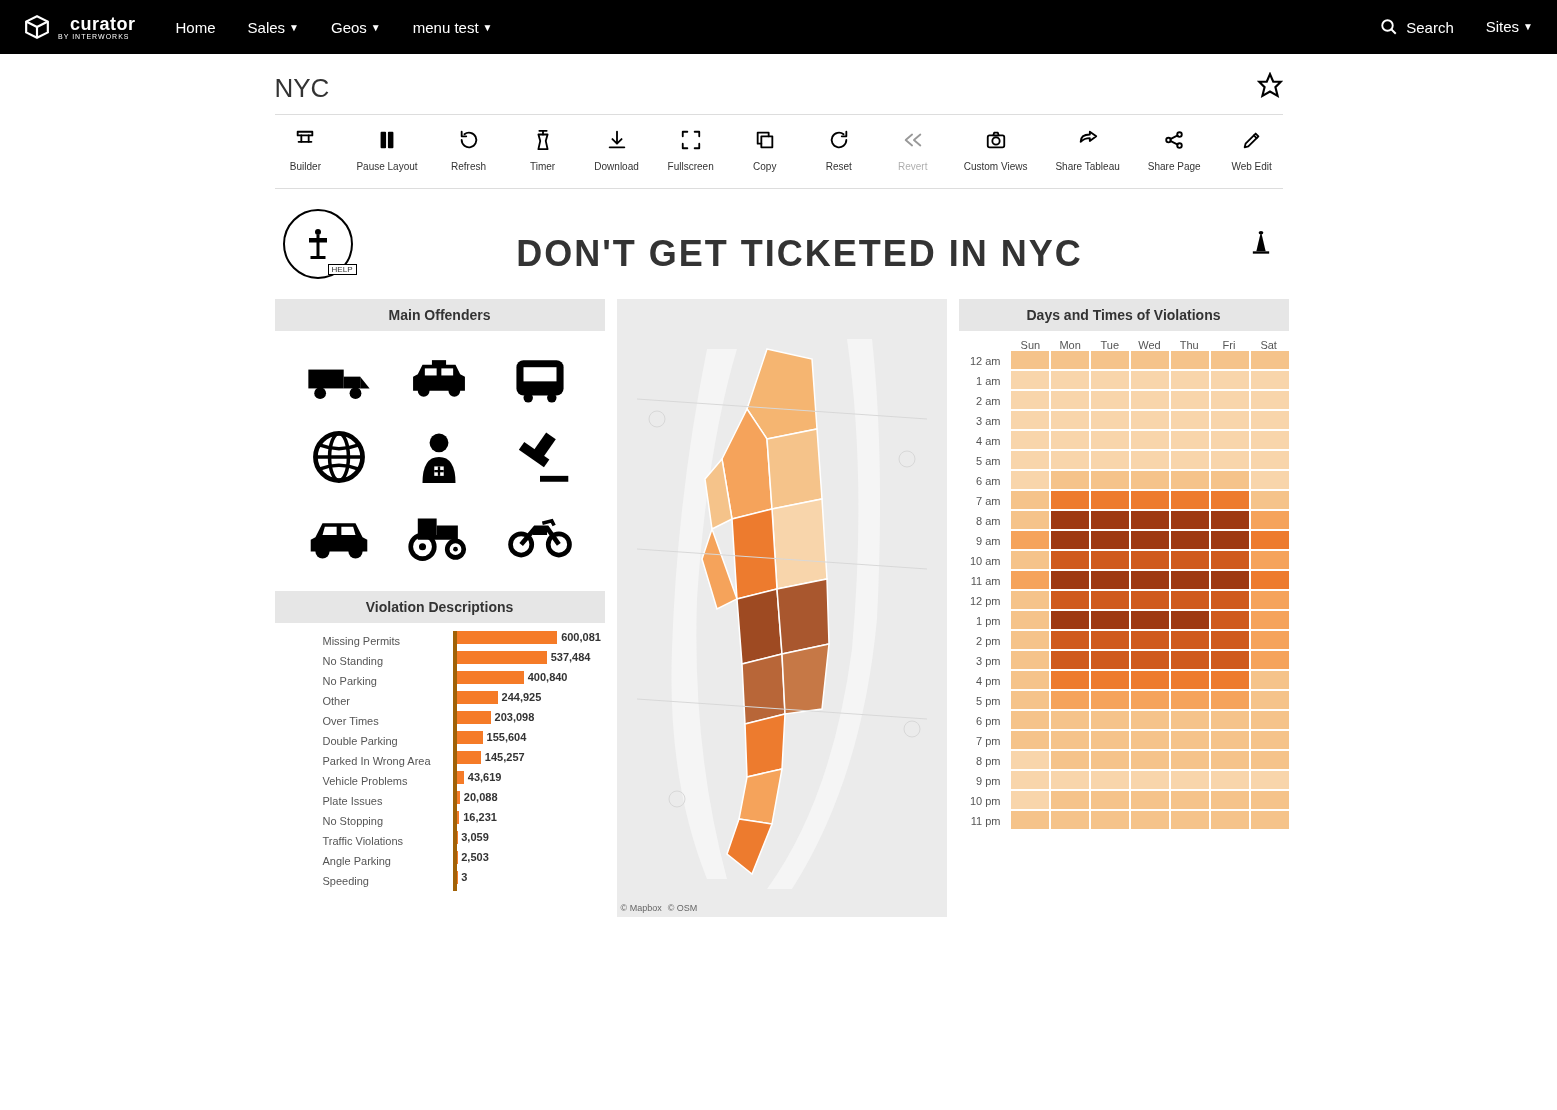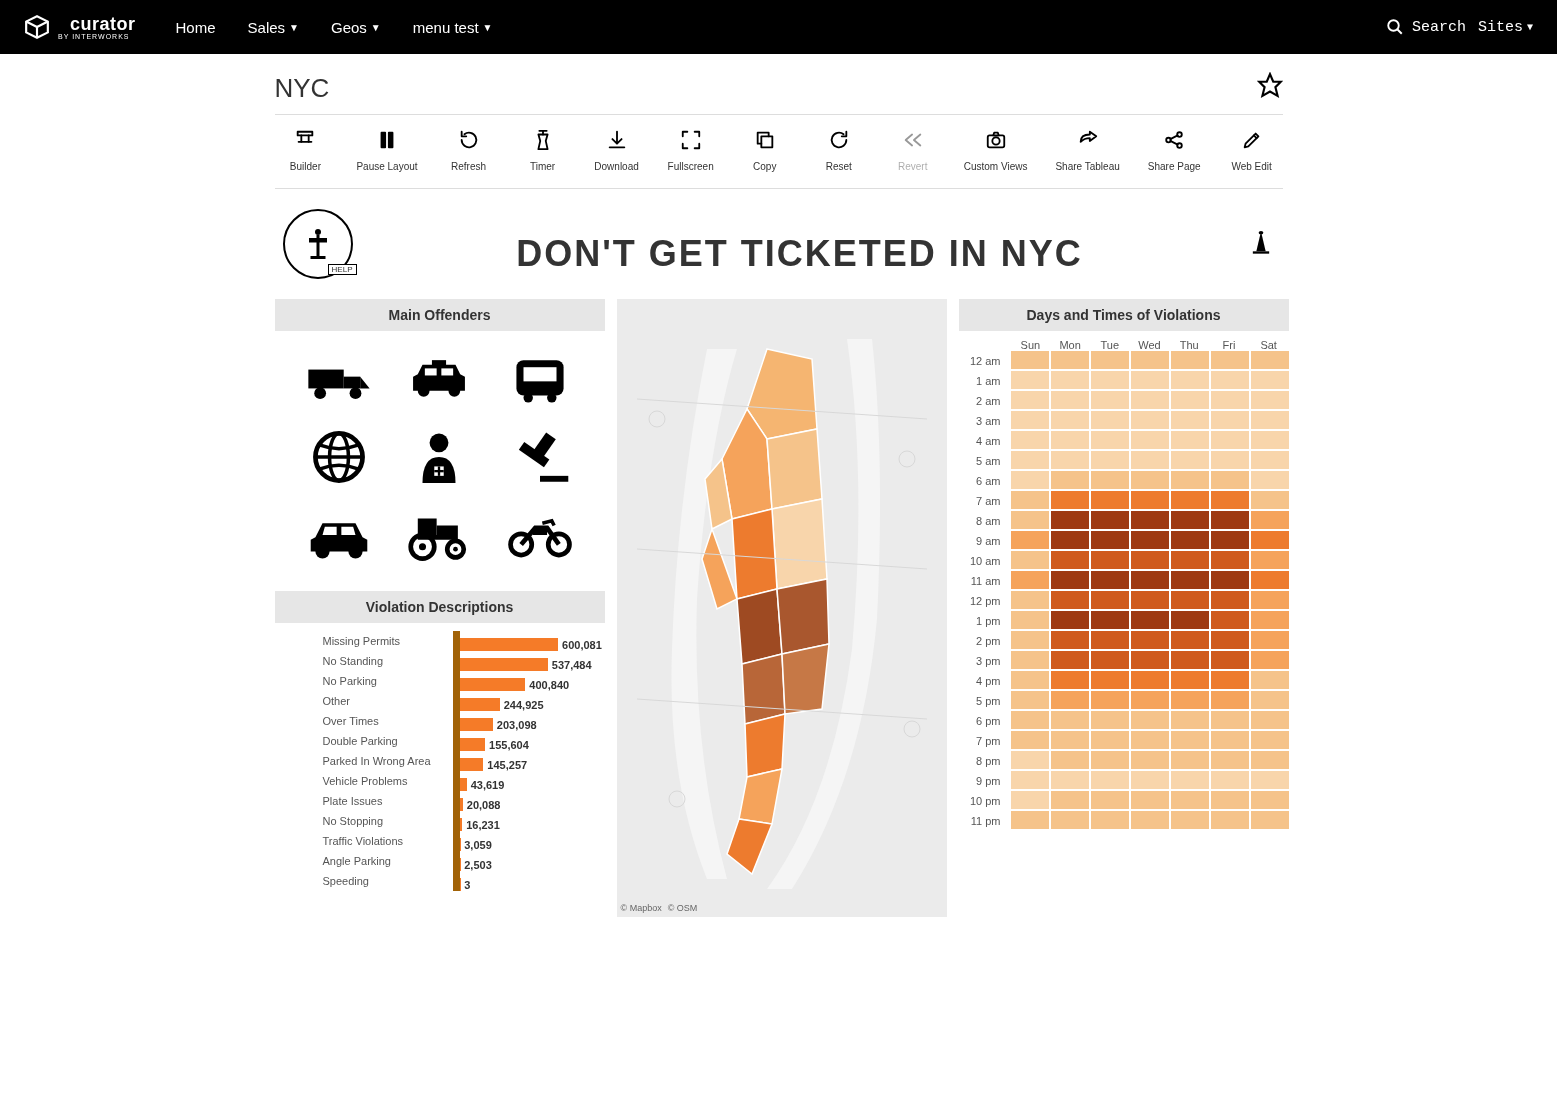--- a/index.html
+++ b/index.html
@@ -5,21 +5,21 @@
   * { box-sizing: border-box; margin: 0; padding: 0; }
   body { font-family: -apple-system, Helvetica, Arial, sans-serif; background: #fff; color: #333; }
   
   
   .topnav { background: #000; color: #fff; height: 54px; display: flex; align-items: center; padding: 0 24px; }
   .logo { display: flex; align-items: center; gap: 8px; margin-right: 40px; }
   .logo-text { font-size: 18px; font-weight: 600; letter-spacing: 0.5px; margin-left: 12px; }
   .logo-sub { font-size: 7px; letter-spacing: 1px; display: block; margin-top: -2px; }
   .nav-links { display: flex; gap: 32px; flex: 1; }
   .nav-link { color: #fff; text-decoration: none; font-size: 15px; cursor: pointer; display: flex; align-items: center; gap: 4px; }
-  .nav-right { display: flex; align-items: center; gap: 12px; font-family: Liberation Mono, monospace; }
+  .nav-right { display: flex; align-items: flex-start; gap: 32px; }
   .search-btn { display: flex; align-items: center; gap: 8px; cursor: pointer; font-size: 15px; }
   .caret { font-size: 10px; }
   
   
   .page-container { max-width: 1040px; margin: 0 auto; padding: 0 16px; }
   .page-header { display: flex; align-items: center; justify-content: space-between; padding: 18px 0 10px; border-bottom: 1px solid #ddd; }
   .page-title { font-size: 26px; font-weight: 400; }
   .star-btn { font-size: 24px; cursor: pointer; }
   
   
@@ -43,21 +43,21 @@
   
   
   .offenders { display: grid; grid-template-columns: repeat(3, 1fr); gap: 18px 24px; padding: 18px 26px 26px; }
   .offender-icon { display:flex; align-items:center; justify-content:center; height: 60px; cursor:pointer; }
   .offender-icon svg { width: 66px; height: 56px; fill: #000; }
   
   
   .violations { padding: 8px 0 8px 8px; }
   .vrow { display: flex; align-items: center; height: 20px; font-size: 11px; margin-left: 40px; }
   .vlabel { width: 130px; color: #555; }
-  .vbar-wrap { flex:1; position: relative; display:flex; align-items:flex-end; border-left: 7px solid #a16207; height: 100%; }
+  .vbar-wrap { flex:1; position: relative; display:flex; align-items:flex-start; border-left: 4px solid #a16207; height: 100%; }
   .vbar { height: 13px; background: #f57b28; }
   .vval { font-weight: 700; font-size: 11px; margin-left: 4px; }
   
   
   .map-panel { background: #ebebeb; height: 618px; position: relative; overflow:hidden; }
   .map-attrib { position:absolute; bottom:4px; left:4px; font-size:9px; color:#666; display:flex; gap:6px; }
   .map-svg { width:100%; height:100%; }
   
   
   .heatmap-wrap { padding-top: 8px; }

